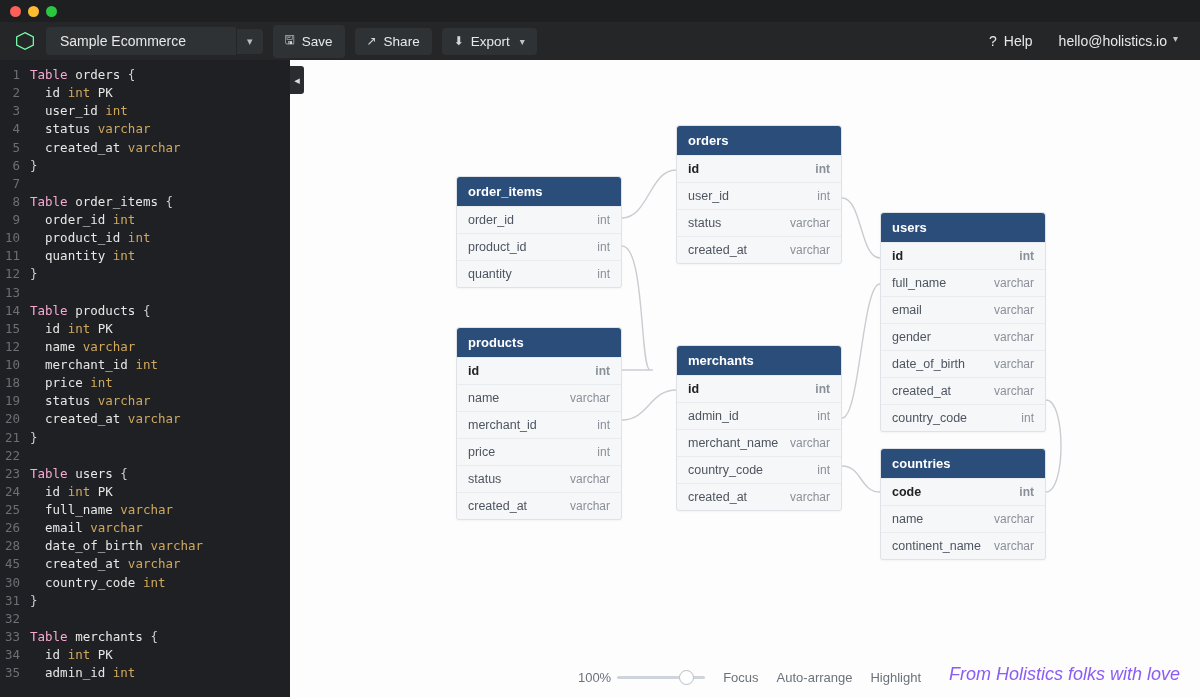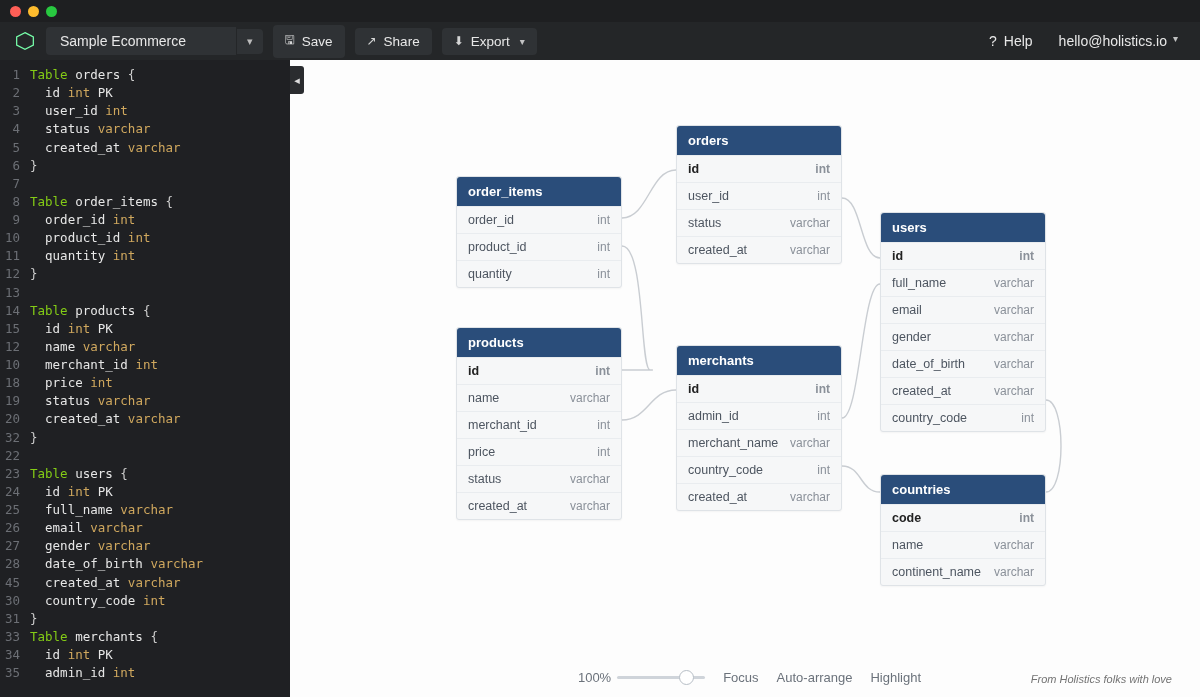--- a/index.html
+++ b/index.html
@@ -24,41 +24,41 @@
   .user { display:flex; align-items:flex-start; gap:6px; font-size:14px; cursor:pointer; padding:4px 8px; }
 
   
   .main { flex:1; display:flex; overflow:hidden; position:relative; }
 
   
   .editor { width: 290px; background:#1f2023; color:#d6d6d6; font-family: "Menlo", "Consolas", monospace; font-size:12.5px; line-height:1.45; overflow:hidden; position:relative; }
   .code { padding: 6px 8px 6px 4px; }
   .line { display:flex; white-space:pre; }
   .lnum { width: 26px; text-align:right; color:#6c6f75; user-select:none; padding-right:10px; }
-  .kw { color:#84cc16; } .ty { color:#d0a85e; } .nm { color:#e7e7e7; } .pn { color:#cfcfcf; }
+  .kw { color:#f9a8d4; } .ty { color:#d0a85e; } .nm { color:#e7e7e7; } .pn { color:#cfcfcf; }
 
   .collapse { position:absolute; left:290px; top:6px; width:14px; height:28px; background:#2a2c2f; color:#ddd; display:flex; align-items:center; justify-content:center; font-size:11px; cursor:pointer; border-radius:0 3px 3px 0; z-index:5; }
 
   
   .canvas { flex:1; background:#fdfdfd; position:relative; overflow:hidden; }
   .links { position:absolute; inset:0; pointer-events:none; }
   .links path { stroke:#c9cdd2; stroke-width:1.4; fill:none; }
 
   .tbl { position:absolute; width:166px; background:#f6f7f8; border:1px solid #dfe3e7; border-radius:3px; font-size:12.5px; box-shadow:0 1px 2px rgba(0,0,0,.04); }
   .tbl .hdr { background:#2a4d7a; color:#fff; font-weight:600; padding:7px 11px; border-radius:3px 3px 0 0; font-size:13px; }
   .tbl .row { display:flex; justify-content:space-between; padding:6px 11px; border-top:1px solid #e9ecef; color:#4d5560; }
   .tbl .row.pk { font-weight:700; color:#222; }
   .tbl .row .t { color:#8a9099; font-size:12px; }
 
   
   .bottom { position:absolute; left:0; right:0; bottom:12px; display:flex; align-items:center; justify-content:center; gap:18px; color:#6b727b; font-size:13px; }
   .zoom { display:flex; align-items:center; gap:6px;margin-left:9px; }
   .slider { position:relative; width:88px; height:3px; background:#cfd4da; border-radius:2px; }
   .slider .knob { position:absolute; top:-6px; left:62px; width:15px; height:15px; border-radius:50%; background:#fff; border:1px solid #b7bec6; }
-  .credit { position:absolute; right:28px; bottom:12px; color:#737373; font-size:11px; font-style:italic; }
+  .credit { position:absolute; right:20px; bottom:12px; color:#8b5cf6; font-size:18px; font-style:italic; }
 </style>
 </head>
 <body>
 
 <div class="titlebar">
   <div class="dot red"></div>
   <div class="dot yellow"></div>
   <div class="dot green"></div>
 </div>
 
@@ -112,31 +112,31 @@
         <div class="line"><span class="lnum">11</span><span><span class="pn">  </span><span class="nm">quantity </span><span class="ty">int</span></span></div>
         <div class="line"><span class="lnum">12</span><span><span class="pn">}</span></span></div>
         <div class="line"><span class="lnum">13</span><span><span class="pn"></span></span></div>
         <div class="line"><span class="lnum">14</span><span><span class="kw">Table </span><span class="nm">products </span><span class="pn">{</span></span></div>
         <div class="line"><span class="lnum">15</span><span><span class="pn">  </span><span class="nm">id </span><span class="ty">int </span><span class="nm">PK</span></span></div>
         <div class="line"><span class="lnum">12</span><span><span class="pn">  </span><span class="nm">name </span><span class="ty">varchar</span></span></div>
         <div class="line"><span class="lnum">10</span><span><span class="pn">  </span><span class="nm">merchant_id </span><span class="ty">int</span></span></div>
         <div class="line"><span class="lnum">18</span><span><span class="pn">  </span><span class="nm">price </span><span class="ty">int</span></span></div>
         <div class="line"><span class="lnum">19</span><span><span class="pn">  </span><span class="nm">status </span><span class="ty">varchar</span></span></div>
         <div class="line"><span class="lnum">20</span><span><span class="pn">  </span><span class="nm">created_at </span><span class="ty">varchar</span></span></div>
-        <div class="line"><span class="lnum">32</span><span><span class="pn">}</span></span></div>
+        <div class="line"><span class="lnum">21</span><span><span class="pn">}</span></span></div>
         <div class="line"><span class="lnum">22</span><span><span class="pn"></span></span></div>
         <div class="line"><span class="lnum">23</span><span><span class="kw">Table </span><span class="nm">users </span><span class="pn">{</span></span></div>
         <div class="line"><span class="lnum">24</span><span><span class="pn">  </span><span class="nm">id </span><span class="ty">int </span><span class="nm">PK</span></span></div>
         <div class="line"><span class="lnum">25</span><span><span class="pn">  </span><span class="nm">full_name </span><span class="ty">varchar</span></span></div>
         <div class="line"><span class="lnum">26</span><span><span class="pn">  </span><span class="nm">email </span><span class="ty">varchar</span></span></div>
-        <div class="line"><span class="lnum">27</span><span><span class="pn">  </span><span class="nm">gender </span><span class="ty">varchar</span></span></div>
         <div class="line"><span class="lnum">28</span><span><span class="pn">  </span><span class="nm">date_of_birth </span><span class="ty">varchar</span></span></div>
         <div class="line"><span class="lnum">45</span><span><span class="pn">  </span><span class="nm">created_at </span><span class="ty">varchar</span></span></div>
         <div class="line"><span class="lnum">30</span><span><span class="pn">  </span><span class="nm">country_code </span><span class="ty">int</span></span></div>
         <div class="line"><span class="lnum">31</span><span><span class="pn">}</span></span></div>
+        <div class="line"><span class="lnum">32</span><span><span class="pn"></span></span></div>
         <div class="line"><span class="lnum">33</span><span><span class="kw">Table </span><span class="nm">merchants </span><span class="pn">{</span></span></div>
         <div class="line"><span class="lnum">34</span><span><span class="pn">  </span><span class="nm">id </span><span class="ty">int </span><span class="nm">PK</span></span></div>
         <div class="line"><span class="lnum">35</span><span><span class="pn">  </span><span class="nm">admin_id </span><span class="ty">int</span></span></div>
       </div>
   </div>
   <div class="collapse">◂</div>
 
   <div class="canvas">
     <svg class="links" id="links" viewBox="0 0 910 637" preserveAspectRatio="none">
         <path d="M332 158 C358 158 360 110 386 110"></path>
@@ -257,21 +257,21 @@
           </div>
           <div class="row">
             <span>created_at</span>
             <span class="t">varchar</span>
           </div>
           <div class="row">
             <span>country_code</span>
             <span class="t">int</span>
           </div>
         </div>
-        <div class="tbl" style="left: 590px; top: 388px; margin-top: 26px;">
+        <div class="tbl" style="left: 590px; top: 388px;">
           <div class="hdr">countries</div>
           <div class="row pk">
             <span>code</span>
             <span class="t">int</span>
           </div>
           <div class="row">
             <span>name</span>
             <span class="t">varchar</span>
           </div>
           <div class="row">

